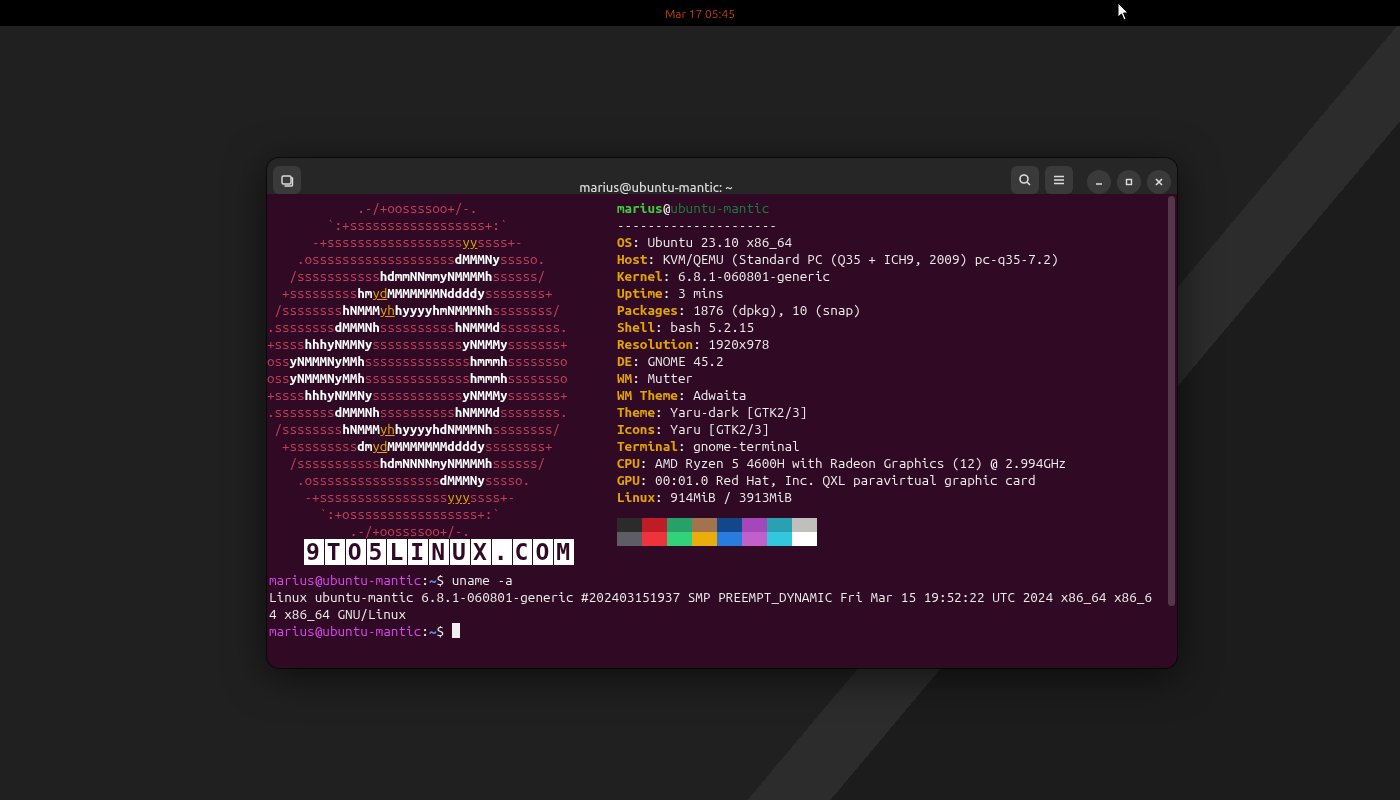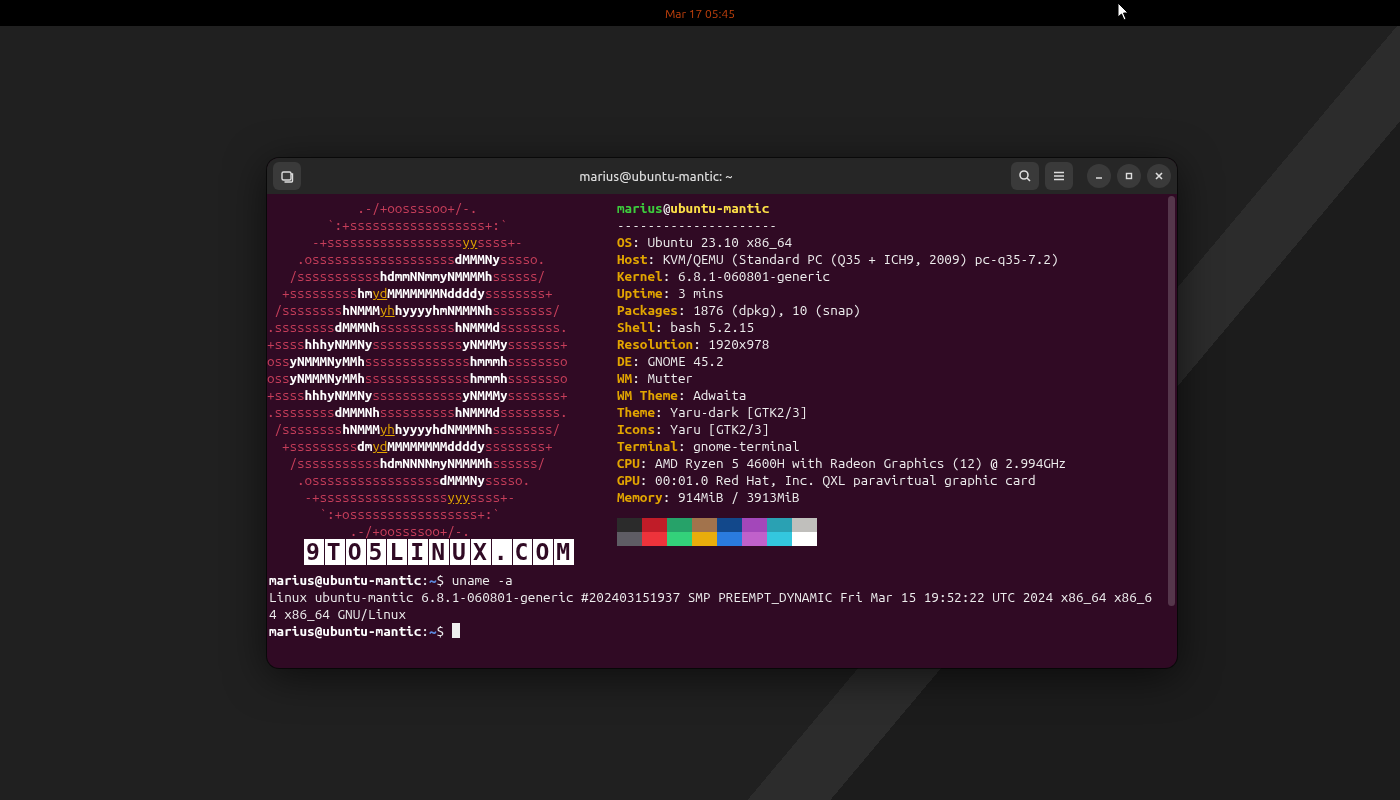--- a/index.html
+++ b/index.html
@@ -52,21 +52,21 @@
     box-shadow: 0 8px 40px rgba(0,0,0,.6), 0 0 0 1px rgba(0,0,0,.6);
     overflow: hidden;
     z-index: 3;
     display: flex;
     flex-direction: column;
   }
   .titlebar {
     height: 36px;
     background: #262626;
     display: flex;
-    align-items: center;
+    align-items: flex-end;
     padding: 0 6px;
     gap: 6px;
     color: #ddd;
     font-size: 13px;
     flex: none;
   }
   .titlebar .title {
     flex: 1;
     text-align: center;
     font-weight: 500;
@@ -124,21 +124,21 @@
   }
   .ascii .s  { color: #c63e5a; }   
   .ascii .w  { color: #fff;  font-weight: bold; } 
   .ascii .y  { color: #e2a500; text-decoration: underline; }   
   .info {
     white-space: pre;
     padding-left: 0;
   }
   .k { color: #e2a500; font-weight: bold; }
   .ug { color: #3dcd3d; font-weight: bold; }
-  .uh { color: #fde047; font-weight: bold; }
+  .uh { color: #15803d; font-weight: normal; }
   .sep { color: #eee; }
 
   .palette { display: flex; margin-top: 12px; }
   .sw { width: 25px; height: 14px; }
 
   .watermark {
     position: absolute;
     left: 37px; top: 350px;
     font-family: "DejaVu Sans Mono","Ubuntu Mono",monospace;
     font-weight: bold;
@@ -152,21 +152,21 @@
     color: #300a24;
     padding: 0 2px;
     margin-right: 1px;
   }
 
   .shelllines {
     padding: 26px 2px 0 2px;
     white-space: pre-wrap;
     word-break: break-all;
   }
-  .pu { color: #ffffff; font-weight: bold; margin-top: 29px; }
+  .pu { color: #d946ef; font-weight: normal; margin-top: 29px; }
   .pp { color: #5c8ade; font-weight: bold; }
   .cursor-block {
     display: inline-block;
     width: 8px; height: 15px;
     background: #eee;
     vertical-align: -2px;
   }
 </style>
 </head>
 <body>
@@ -255,21 +255,21 @@
 <span class="k">Shell</span><span class="sep">: </span><span>bash 5.2.15</span>
 <span class="k">Resolution</span><span class="sep">: </span><span>1920x978</span>
 <span class="k">DE</span><span class="sep">: </span><span>GNOME 45.2</span>
 <span class="k">WM</span><span class="sep">: </span><span>Mutter</span>
 <span class="k">WM Theme</span><span class="sep">: </span><span>Adwaita</span>
 <span class="k">Theme</span><span class="sep">: </span><span>Yaru-dark [GTK2/3]</span>
 <span class="k">Icons</span><span class="sep">: </span><span>Yaru [GTK2/3]</span>
 <span class="k">Terminal</span><span class="sep">: </span><span>gnome-terminal</span>
 <span class="k">CPU</span><span class="sep">: </span><span>AMD Ryzen 5 4600H with Radeon Graphics (12) @ 2.994GHz</span>
 <span class="k">GPU</span><span class="sep">: </span><span>00:01.0 Red Hat, Inc. QXL paravirtual graphic card</span>
-<span class="k">Memory</span><span class="sep">: </span><span>914MiB / 3913MiB</span>
+<span class="k">Linux</span><span class="sep">: </span><span>914MiB / 3913MiB</span>
 <div class="palette" id="palette-top"><div class="sw" style="background: rgb(43, 43, 43);"></div><div class="sw" style="background: rgb(192, 28, 40);"></div><div class="sw" style="background: rgb(38, 162, 105);"></div><div class="sw" style="background: rgb(162, 115, 76);"></div><div class="sw" style="background: rgb(18, 72, 139);"></div><div class="sw" style="background: rgb(163, 71, 186);"></div><div class="sw" style="background: rgb(42, 161, 179);"></div><div class="sw" style="background: rgb(192, 191, 188);"></div></div><div class="palette" id="palette-bot" style="margin-top:0"><div class="sw" style="background: rgb(94, 92, 100);"></div><div class="sw" style="background: rgb(237, 51, 59);"></div><div class="sw" style="background: rgb(51, 209, 122);"></div><div class="sw" style="background: rgb(233, 173, 12);"></div><div class="sw" style="background: rgb(42, 123, 222);"></div><div class="sw" style="background: rgb(192, 97, 203);"></div><div class="sw" style="background: rgb(51, 199, 222);"></div><div class="sw" style="background: rgb(255, 255, 255);"></div></div></div>
     </div>
 
     <div class="watermark" id="wm"><span>9</span><span>T</span><span>O</span><span>5</span><span>L</span><span>I</span><span>N</span><span>U</span><span>X</span><span>.</span><span>C</span><span>O</span><span>M</span></div>
 
     <div class="shelllines"><span class="pu">marius@ubuntu-mantic</span><span class="sep">:</span><span class="pp">~</span><span class="sep">$ </span><span>uname -a</span>
 <span>Linux ubuntu-mantic 6.8.1-060801-generic #202403151937 SMP PREEMPT_DYNAMIC Fri Mar 15 19:52:22 UTC 2024 x86_64 x86_64 x86_64 GNU/Linux</span>
 <span class="pu">marius@ubuntu-mantic</span><span class="sep">:</span><span class="pp">~</span><span class="sep">$ </span><span class="cursor-block"></span></div>
 
     <div class="scrollbar">

